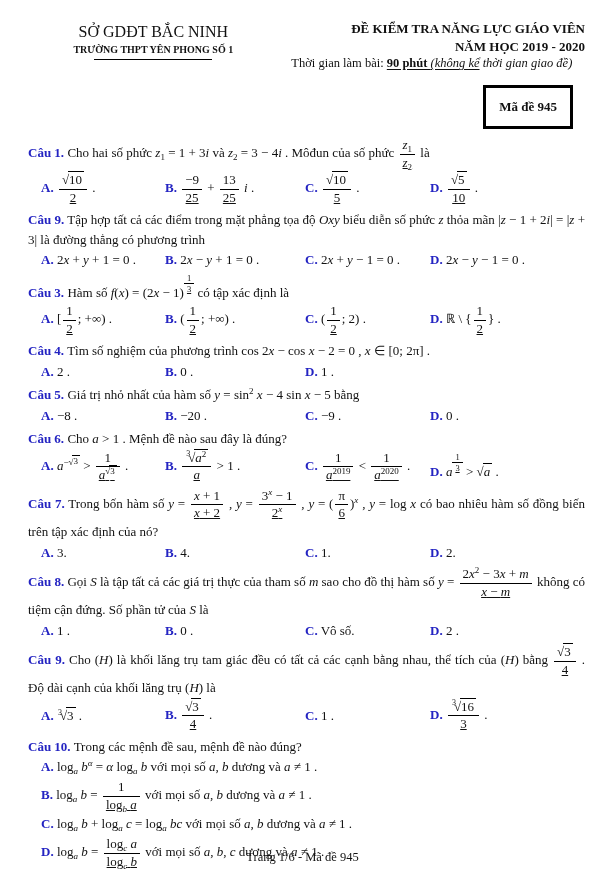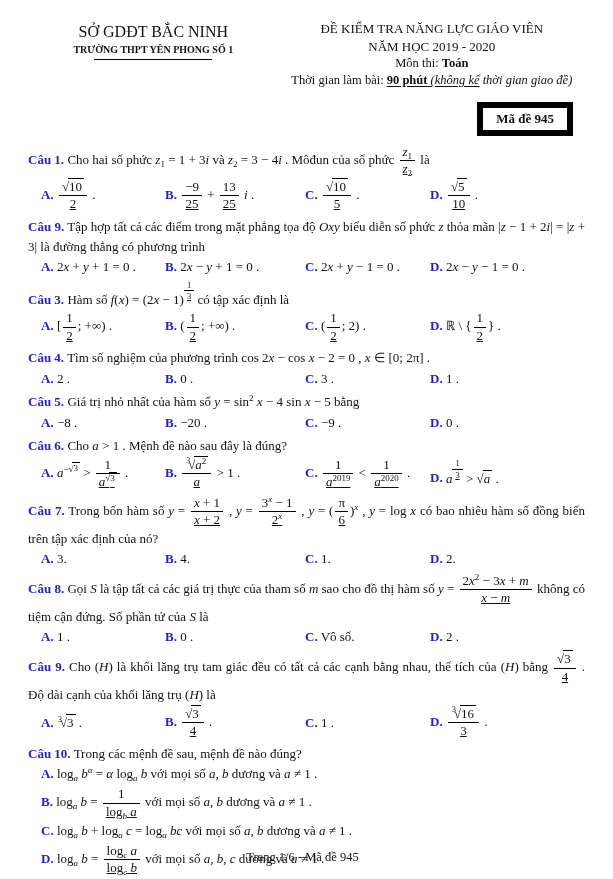--- a/index.html
+++ b/index.html
@@ -11,25 +11,25 @@
   }
   .page{ position:relative; height:100%; padding:20px 28px 0; }
 
   
   .hdr{ display:flex; }
   .hdr-left{ width:45%; text-align:center; line-height:1.3; padding-top:2px; }
   .hdr-left .l1{ font-size:16px; }
   .hdr-left .l2{ font-weight:bold; font-size:10px; }
   .rule{ width:118px; border-bottom:1px solid #000; margin:3px auto 0; height:0; }
   .hdr-right{ width:55%; text-align:center; line-height:1.35; }
-  .t1{ font-weight:normal; font-size:13px; }
+  .t1{ font-weight:bold; font-size:13px;text-align:right; }
   .t3,.t4{ font-size:12.5px; }
   .ul{ text-decoration:underline; text-underline-offset:2px; }
   .codebox-row{ text-align:right; padding-right:12px; margin:13px 0 2px; }
-  .codebox{ display:inline-block; border:6px solid #000000; padding:3px 13px;
+  .codebox{ display:inline-block; border:3px solid #000000; padding:11px 13px;
             font-weight:bold; font-size:13px; }
 
   
   main{ display:block; margin-top:8px; }
   .q{ margin-bottom:4px; }
   .q-body{ text-align:justify; line-height:1.5; }
   .q-label{ color:var(--blue); font-weight:bold; }
   .opts-row{ display:grid; grid-template-columns:124px 140px 125px 1fr;
              align-items:center; padding-left:13px; line-height:1.5; margin:1px 0 2px; }
   .opts-list .opt{ padding-left:13px; margin:2px 0; line-height:1.45; }
@@ -60,21 +60,20 @@
 
   <div class="hdr">
     <div class="hdr-left">
       <div class="l1">SỞ GDĐT BẮC NINH</div>
       <div class="l2">TRƯỜNG THPT YÊN PHONG SỐ 1</div>
       <div class="rule"></div>
     </div>
     <div class="hdr-right">
       <div class="t1">ĐỀ KIỂM TRA NĂNG LỰC GIÁO VIÊN</div>
       <div class="t1">NĂM HỌC 2019 - 2020</div>
-      <div class="t3"><span>Môn thi: </span><b>Toán</b></div>
       <div class="t4"><span>Thời gian làm bài: </span><b class="ul">90 phút </b><i class="ul">(không kể</i><i> thời gian giao đề)</i></div>
     </div>
   </div>
 
   <div class="codebox-row">
     <div class="codebox">Mã đề 945</div>
   </div>
 
   <main>
       <div class="q">
@@ -102,21 +101,20 @@
           <div class="opt"><span class="opt-key">B.</span> <span class="opt-text">(<span class="fr"><span class="nu">1</span><span class="de">2</span></span>; +∞) .</span></div>
           <div class="opt"><span class="opt-key">C.</span> <span class="opt-text">(<span class="fr"><span class="nu">1</span><span class="de">2</span></span>; 2) .</span></div>
           <div class="opt"><span class="opt-key">D.</span> <span class="opt-text">ℝ \ {<span class="fr"><span class="nu">1</span><span class="de">2</span></span>} .</span></div>
         </div>
       </div>
       <div class="q">
         <div class="q-body"><span class="q-label">Câu 4.</span> Tìm số nghiệm của phương trình cos 2<i>x</i> − cos <i>x</i> − 2 = 0 , <i>x</i> ∈ [0; 2π] .</div>
         <div class="opts-row">
           <div class="opt"><span class="opt-key">A.</span> <span class="opt-text">2 .</span></div>
           <div class="opt"><span class="opt-key">B.</span> <span class="opt-text">0 .</span></div>
-          <div class="opt"><span class="opt-key">C.</span> <span class="opt-text">3 .</span></div>
           <div class="opt"><span class="opt-key">D.</span> <span class="opt-text">1 .</span></div>
         </div>
       </div>
       <div class="q">
         <div class="q-body"><span class="q-label">Câu 5.</span> Giá trị nhỏ nhất của hàm số <i>y</i> = sin<sup>2</sup> <i>x</i> − 4 sin <i>x</i> − 5 bằng</div>
         <div class="opts-row">
           <div class="opt"><span class="opt-key">A.</span> <span class="opt-text">−8 .</span></div>
           <div class="opt"><span class="opt-key">B.</span> <span class="opt-text">−20 .</span></div>
           <div class="opt"><span class="opt-key">C.</span> <span class="opt-text">−9 .</span></div>
           <div class="opt"><span class="opt-key">D.</span> <span class="opt-text">0 .</span></div>

